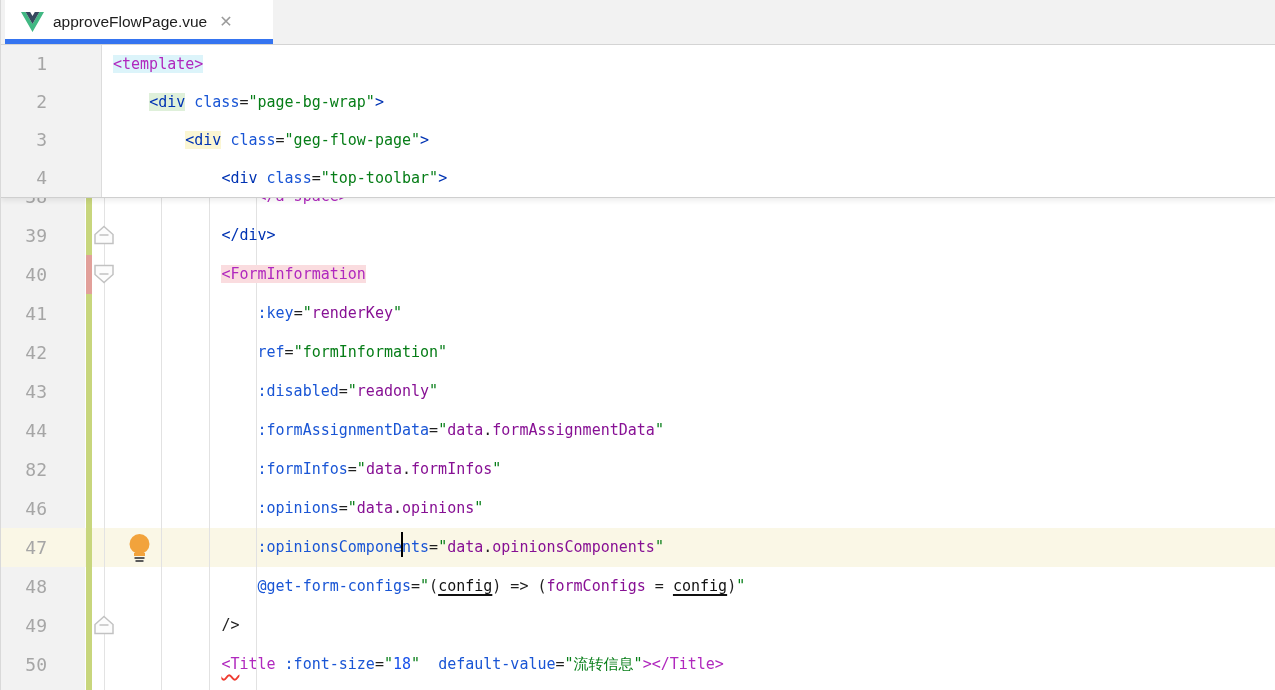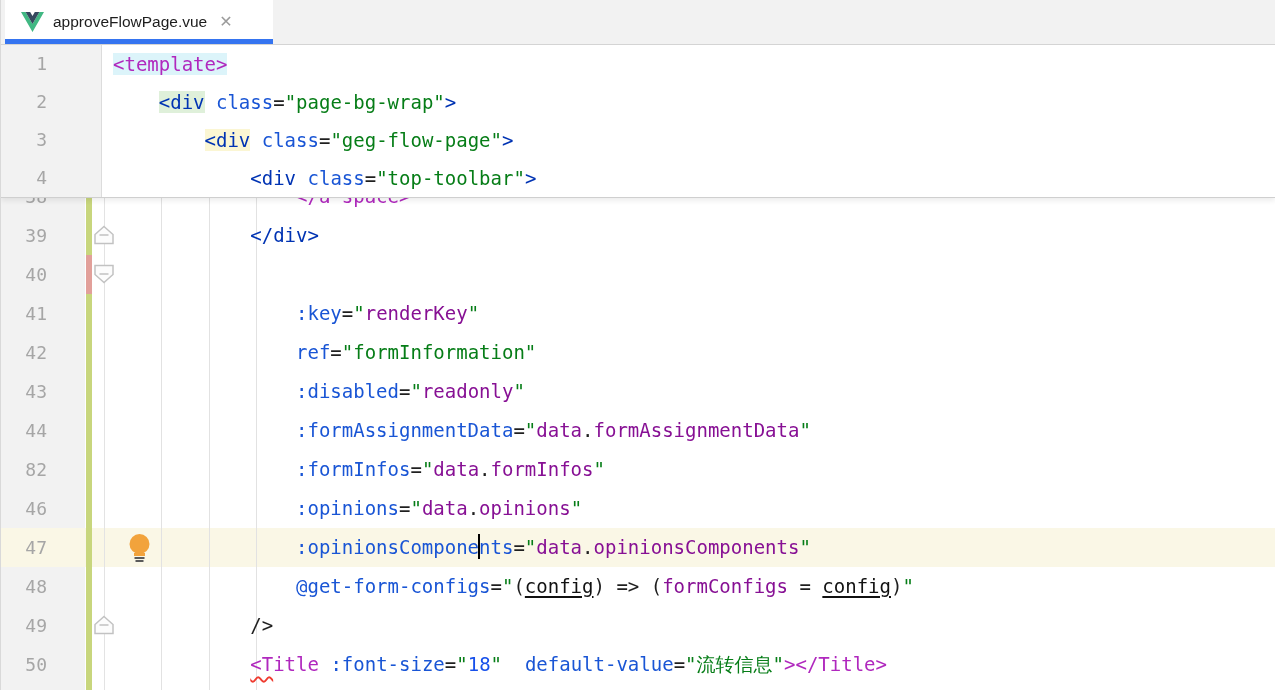--- a/index.html
+++ b/index.html
@@ -25,21 +25,21 @@
   .indent-guide{position:absolute;top:0;bottom:0;width:1px;background:#e2e2e2;z-index:3;}
   .fold-line{position:absolute;left:103px;top:0;bottom:0;width:1px;background:#e3e3e3;z-index:3;}
   .strip{position:absolute;left:85px;width:6px;z-index:6;}
   .fold-marker{position:absolute;left:92px;width:22px;height:20px;z-index:7;}
   .lightbulb{position:absolute;left:125px;width:27px;height:30px;z-index:7;}
 
   .rows{position:absolute;left:0;top:0;right:0;z-index:4;}
   .row{position:absolute;left:0;right:0;height:39px;line-height:39px;white-space:pre;}
   .row .ln{position:absolute;left:0;top:0;width:46px;text-align:right;
            font-size:18px;color:#a6a6a6;}
-  .row .code{position:absolute;left:112px;top:0;font-size:19px;color:#111;
+  .row .code{position:absolute;left:112px;top:0;font-size:15px;color:#111;
              font-variant-ligatures:none;}
 
   
   .sticky{position:absolute;left:0;top:45px;right:0;height:153px;background:#fff;z-index:10;
           border-bottom:1px solid #cfcfcf;box-sizing:border-box;
           box-shadow:0 3px 5px rgba(0,0,0,0.07);}
   .sticky .gutter-bg{width:100px;}
   .sticky .sep{position:absolute;left:100px;top:0;bottom:0;width:1px;background:#dcdcdc;z-index:3;}
   .sticky .row{height:38px;line-height:38px;}
 
@@ -82,21 +82,21 @@
     <div class="current-line" id="current-line" style="top: 330px;"></div>
     <div class="indent-guide" style="left:160px"></div>
     <div class="indent-guide" style="left:208px"></div>
     <div class="indent-guide" style="left:255px"></div>
     <div class="fold-line"></div>
     <div class="strip" id="strip-green" style="top:0;bottom:0;background:#c8d67d"></div>
     <div class="strip" id="strip-red" style="background: rgb(226, 160, 154); top: 57px; height: 39px;"></div>
     <div class="rows" id="editor-rows">
         <div class="row" style="top: -21px;"><span class="ln">38</span><span class="code"><span class="tk-plain">                </span><span class="tk-comp">&lt;/a-space&gt;</span></span></div>
         <div class="row" style="top: 18px; padding-left: 8px;"><span class="ln">39</span><span class="code"><span class="tk-plain">            </span><span class="tk-tag">&lt;/div&gt;</span></span></div>
-        <div class="row" style="top: 57px;"><span class="ln">40</span></div>
+        <div class="row" style="top: 57px;"><span class="ln">40</span><span class="code"><span class="tk-plain">            </span><span class="tk-comp bg-pink">&lt;FormInformation</span></span></div>
         <div class="row" style="top: 96px;"><span class="ln">41</span><span class="code"><span class="tk-plain">                </span><span class="tk-attr">:key</span><span class="tk-punct">=</span><span class="tk-str">"</span><span class="tk-prop">renderKey</span><span class="tk-str">"</span></span></div>
         <div class="row" style="top: 135px; padding-left: 33px;"><span class="ln">42</span><span class="code"><span class="tk-plain">                </span><span class="tk-attr">ref</span><span class="tk-punct">=</span><span class="tk-str">"formInformation"</span></span></div>
         <div class="row" style="top: 174px;"><span class="ln">43</span><span class="code"><span class="tk-plain">                </span><span class="tk-attr">:disabled</span><span class="tk-punct">=</span><span class="tk-str">"</span><span class="tk-prop">readonly</span><span class="tk-str">"</span></span></div>
         <div class="row" style="top: 213px;"><span class="ln">44</span><span class="code"><span class="tk-plain">                </span><span class="tk-attr">:formAssignmentData</span><span class="tk-punct">=</span><span class="tk-str">"</span><span class="tk-prop">data</span><span class="tk-punct">.</span><span class="tk-prop">formAssignmentData</span><span class="tk-str">"</span></span></div>
         <div class="row" style="top: 252px;"><span class="ln">82</span><span class="code"><span class="tk-plain">                </span><span class="tk-attr">:formInfos</span><span class="tk-punct">=</span><span class="tk-str">"</span><span class="tk-prop">data</span><span class="tk-punct">.</span><span class="tk-prop">formInfos</span><span class="tk-str">"</span></span></div>
         <div class="row" style="top: 291px;"><span class="ln">46</span><span class="code"><span class="tk-plain">                </span><span class="tk-attr">:opinions</span><span class="tk-punct">=</span><span class="tk-str">"</span><span class="tk-prop">data</span><span class="tk-punct">.</span><span class="tk-prop">opinions</span><span class="tk-str">"</span></span></div>
         <div class="row" style="top: 330px;"><span class="ln">47</span><span class="code"><span class="tk-plain">                </span><span class="tk-attr">:opinionsCompone</span><span class="caret"></span><span class="tk-attr">nts</span><span class="tk-punct">=</span><span class="tk-str">"</span><span class="tk-prop">data</span><span class="tk-punct">.</span><span class="tk-prop">opinionsComponents</span><span class="tk-str">"</span></span></div>
         <div class="row" style="top: 369px;"><span class="ln">48</span><span class="code"><span class="tk-plain">                </span><span class="tk-attr">@get-form-configs</span><span class="tk-punct">=</span><span class="tk-str">"</span><span class="tk-punct">(</span><span class="tk-param">config</span><span class="tk-punct">)</span><span class="tk-punct"> =&gt; </span><span class="tk-punct">(</span><span class="tk-prop">formConfigs</span><span class="tk-punct"> = </span><span class="tk-param">config</span><span class="tk-punct">)</span><span class="tk-str">"</span></span></div>
         <div class="row" style="top: 408px;"><span class="ln">49</span><span class="code"><span class="tk-plain">            </span><span class="tk-punct">/&gt;</span></span></div>
         <div class="row" style="top: 447px;"><span class="ln">50</span><span class="code"><span class="tk-plain">            </span><span class="tk-comp sq">&lt;T</span><span class="tk-comp">itle</span><span class="tk-plain"> </span><span class="tk-attr">:font-size</span><span class="tk-punct">=</span><span class="tk-str">"</span><span class="tk-num">18</span><span class="tk-str">"</span><span class="tk-plain">  </span><span class="tk-attr">default-value</span><span class="tk-punct">=</span><span class="tk-str">"流转信息"</span><span class="tk-comp">&gt;</span><span class="tk-comp">&lt;/Title&gt;</span></span></div>

